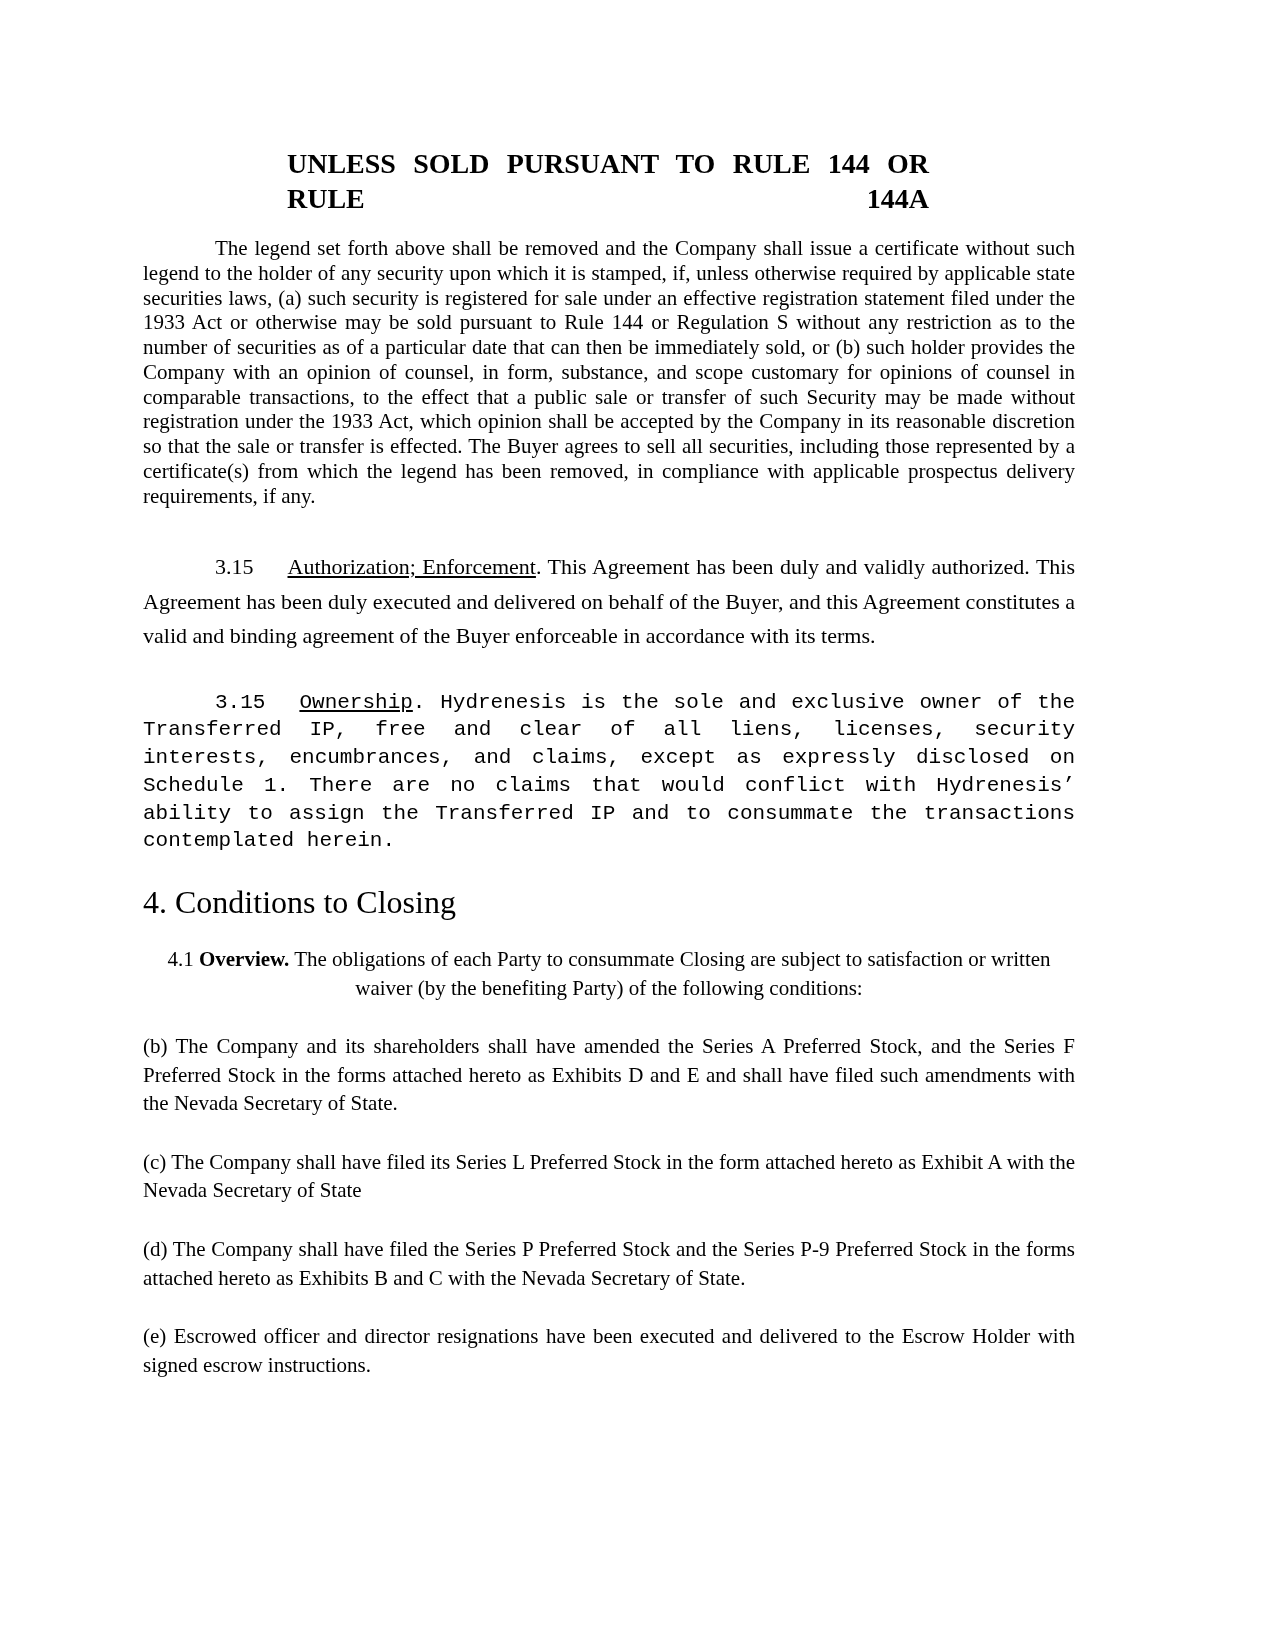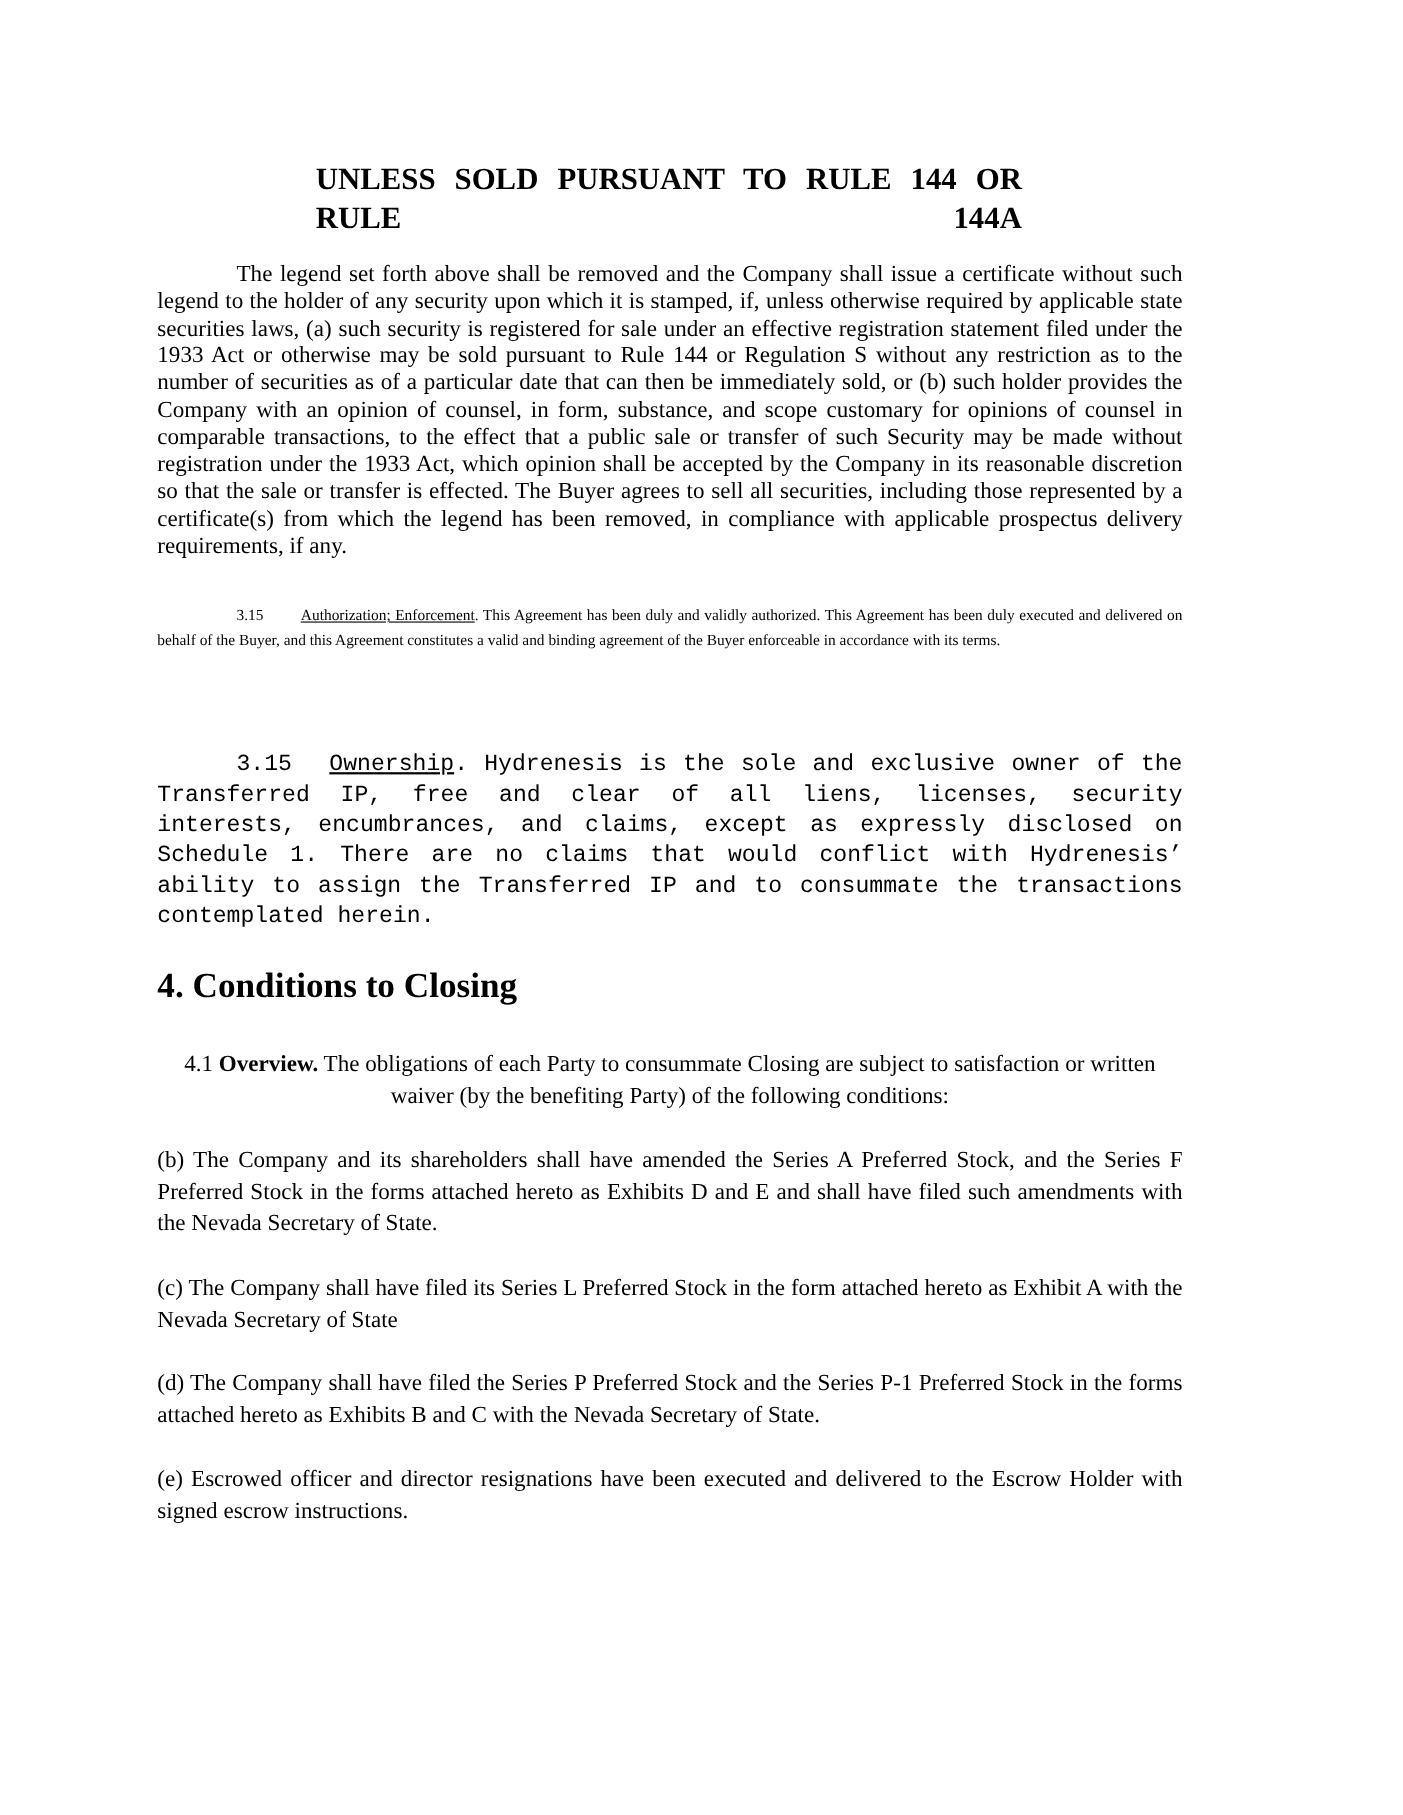--- a/index.html
+++ b/index.html
@@ -47,33 +47,33 @@
     text-indent: 72px;
     text-align: justify;
   }
   .section-para .num {
     margin-right: 34px;
   }
   .section-para .sec-title {
     text-decoration: underline;
   }
   .auth-para {
-    font-size: 14px;
+    font-size: 22px;
     line-height: 1.55;
-    margin-bottom: 88px;
+    margin-bottom: 36px;
   }
   .ownership-para {
     line-height: 1.32;
     margin-bottom: 16px;
     font-family: Liberation Mono, monospace;
   }
   h1.closing-heading {
     font-size: 32px;
-    font-weight: bold;
-    margin: 30px 0 40px 0;
+    font-weight: normal;
+    margin: 30px 0 25px 0;
     line-height: 1.1;
   }
   .overview-para {
     line-height: 1.36;
     margin-bottom: 30px;
   }
   .overview-para .overview-label {
     font-weight: bold;
   }
   .condition-para {
@@ -101,17 +101,17 @@
 
   <h1 class="closing-heading">4. Conditions to Closing</h1>
 
   <p class="overview-para"><span>4.1</span><span> </span><span class="overview-label">Overview.</span><span> The obligations of each Party to consummate Closing are subject to satisfaction or written waiver (by the benefiting Party) of the following conditions:</span></p>
 
 
   <p class="condition-para justify">(b) The Company and its shareholders shall have amended the Series A Preferred Stock, and the Series F Preferred Stock in the forms attached hereto as Exhibits D and E and shall have filed such amendments with the Nevada Secretary of State.</p>
 
   <p class="condition-para justify">(c) The Company shall have filed its Series L Preferred Stock in the form attached hereto as Exhibit A with the Nevada Secretary of State</p>
 
-  <p class="condition-para justify">(d) The Company shall have filed the Series P Preferred Stock and the Series P-1 Preferred Stock in the forms attached hereto as Exhibits B and C with the Nevada Secretary of State.</p>
+  <p class="condition-para justify">(d) The Company shall have filed the Series P Preferred Stock and the Series P-9 Preferred Stock in the forms attached hereto as Exhibits B and C with the Nevada Secretary of State.</p>
 
   <p class="condition-para justify">(e) Escrowed officer and director resignations have been executed and delivered to the Escrow Holder with signed escrow instructions.</p>
 
 </div>
 
 </body></html>

